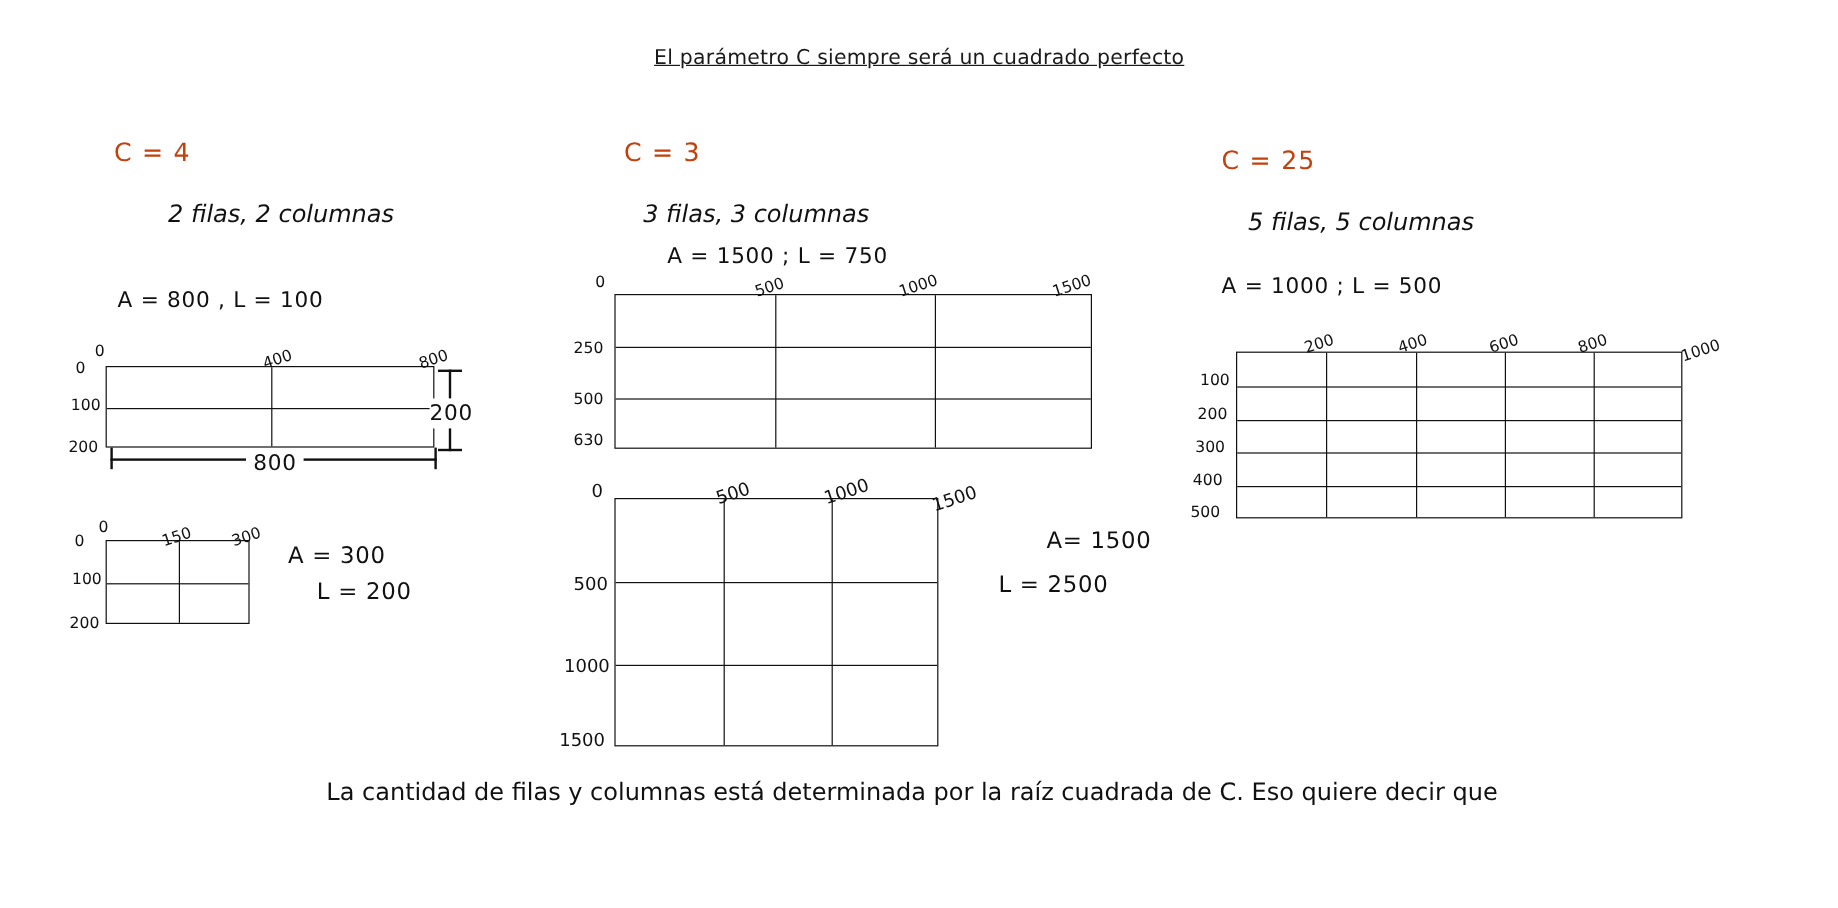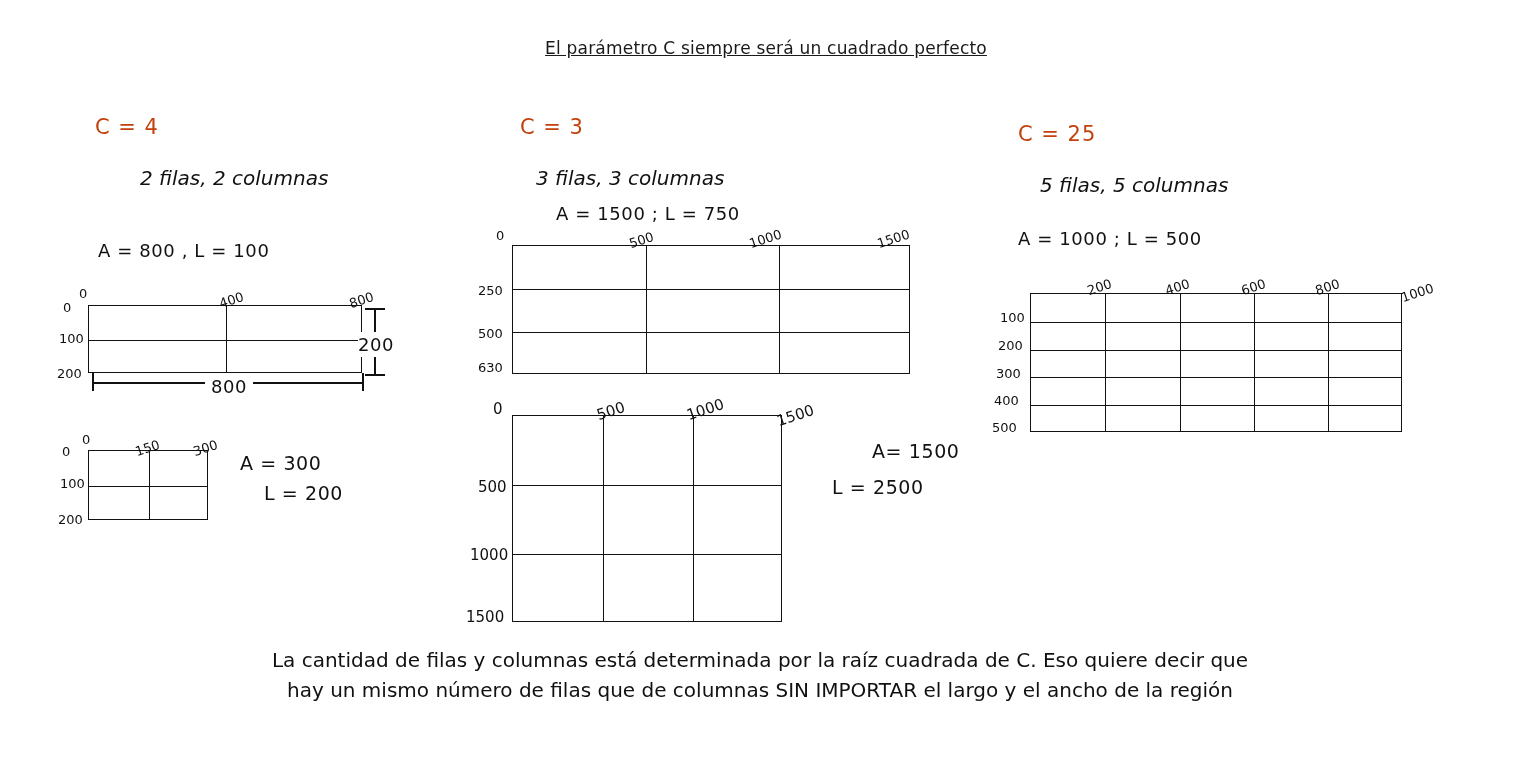--- a/index.html
+++ b/index.html
@@ -192,14 +192,13 @@
 <div class="abs tick-rot" style="left:1318px; top:283px;">800</div>
 <div class="abs tick-rot" style="left:1404px; top:290px;">1000</div>
 <div class="abs tick" style="left:1000px; top:310px;">100</div>
 <div class="abs tick" style="left:998px; top:338px;">200</div>
 <div class="abs tick" style="left:996px; top:366px;">300</div>
 <div class="abs tick" style="left:994px; top:393px;">400</div>
 <div class="abs tick" style="left:992px; top:420px;">500</div>
 
 <div class="abs bottom-text">
   <div>La cantidad de filas y columnas está determinada por la raíz cuadrada de C. Eso quiere decir que</div>
-  <div>hay un mismo número de filas que de columnas SIN IMPORTAR el largo y el ancho de la región</div>
 </div>
 
 </body></html>

